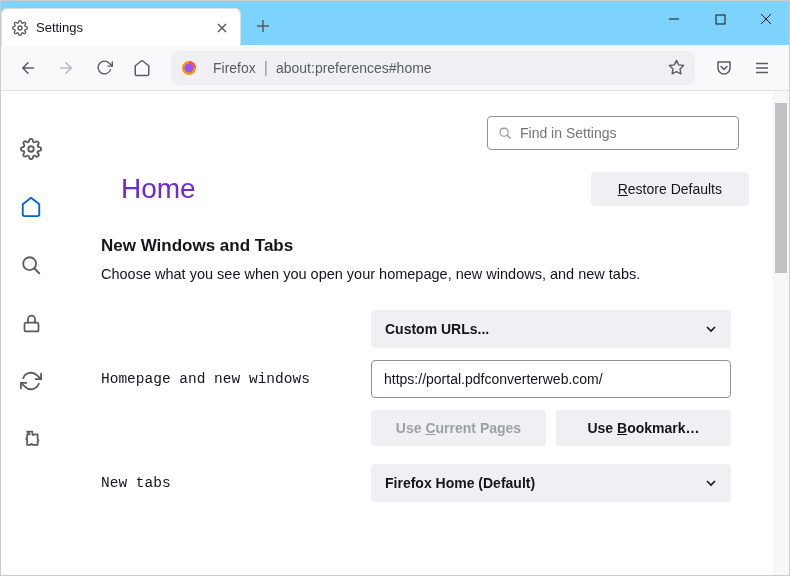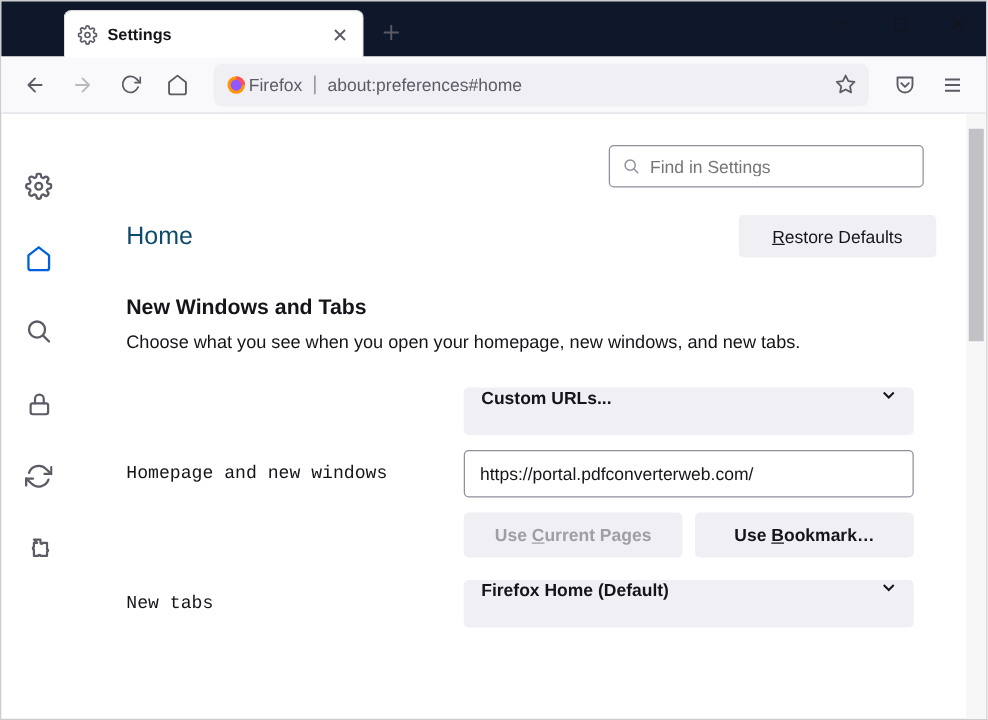--- a/index.html
+++ b/index.html
@@ -1,62 +1,62 @@
 <!DOCTYPE html>
 <html><head>
 <meta charset="utf-8">
 <style>
 * { box-sizing: border-box; margin: 0; padding: 0; font-family: "Segoe UI", Arial, sans-serif; }
 body { width: 790px; height: 576px; background: #fff; overflow: hidden; border: 1px solid #ccc; position: relative; }
 
 
-.titlebar { height: 44px; background: #0f172a; display: flex; align-items: flex-end; padding-left: 50px; position: relative; font-weight: bold; }
+.titlebar { height: 44px; background: #7dd3fc; display: flex; align-items: flex-end; position: relative; }
 .tab { background: #fff; height: 38px; min-width: 240px; border-radius: 6px 6px 0 0; display: flex; align-items: center; padding: 0 10px; gap: 8px; border: 1px solid #ddd; border-bottom: none; margin-bottom: -1px; }
 .tab-title { flex: 1; font-size: 13px; color: #15141a; }
 .tab-close { width: 16px; height: 16px; display: flex; align-items: center; justify-content: center; cursor: pointer; }
 .newtab { width: 32px; height: 32px; display: flex; align-items: center; justify-content: center; margin-left: 6px; margin-bottom: 3px; cursor: pointer; border-radius: 4px; }
 .wincontrols { position: absolute; right: 0; top: 0; display: flex; height: 36px; }
 .wincontrols > div { width: 46px; display: flex; align-items: center; justify-content: center; cursor: pointer; }
 
 
 .toolbar { height: 46px; background: #f9f9fb; border-bottom: 1px solid #e0e0e6; display: flex; align-items: center; padding: 0 10px; gap: 4px; }
 .tbtn { width: 34px; height: 34px; display: flex; align-items: center; justify-content: center; border-radius: 4px; cursor: pointer; }
 .tbtn.disabled { opacity: 0.4; cursor: default; }
 .urlbar { flex: 1; height: 34px; background: #f0f0f4; border-radius: 6px; display: flex; align-items: center; padding: 0 10px; margin: 0 8px; gap: 8px; }
-.urlbar-id { display: flex; align-items: center; gap: 2px; font-size: 14px; color: #5b5b66; }
+.urlbar-id { display: flex; align-items: center; gap: 16px; font-size: 14px; color: #5b5b66; }
 .urlbar-sep { color: #999; }
 .urlbar-text { flex: 1; font-size: 14px; color: #5b5b66; }
 .urlbar-star { cursor: pointer; }
 
 
 .content-wrap { position: relative; height: calc(576px - 44px - 46px); display: flex; }
 .scrolltrack { position: absolute; right: 0; top: 0; bottom: 0; width: 16px; background: #f7f7f7; }
 .scrollthumb { position: absolute; right: 2px; top: 12px; width: 12px; height: 170px; background: #c1c1c6; border-radius: 0; }
 
 .sidebar { width: 60px; padding-top: 40px; display: flex; flex-direction: column; align-items: center; gap: 22px; }
 .sbicon { width: 36px; height: 36px; display: flex; align-items: center; justify-content: center; border-radius: 4px; cursor: pointer; color: #5b5b66; }
 .sbicon.active { color: #0060df; }
 
 .main { flex: 1; padding: 25px 40px 0 40px; position: relative; overflow: hidden; }
 .searchrow { display: flex; justify-content: flex-end; margin-bottom: 22px; padding-right: 10px; }
 .searchbox { width: 252px; height: 34px; border: 1px solid #8f8f9d; border-radius: 4px; display: flex; align-items: center; padding: 0 10px; gap: 8px; }
 .searchbox input { border: none; outline: none; width: 100%; font-size: 14px; background: transparent; }
 
 .header-row { display: flex; align-items: center; justify-content: space-between; margin-bottom: 30px; }
-.page-title { font-size: 20px; font-weight: 400; color: #0c4a6e; }
+.page-title { font-size: 28px; font-weight: 400; color: #6d28d9; margin-left: 20px; }
 .restore-btn { height: 34px; padding: 0 27px; background: #f0f0f4; border: none; border-radius: 4px; font-size: 14px; cursor: pointer; color: #15141a; }
 
 .section-heading { font-size: 17px; font-weight: 600; color: #15141a; margin-bottom: 10px; }
 .section-desc { font-size: 14.5px; color: #15141a; margin-bottom: 28px; }
 
 .form-row { display: flex; align-items: center; margin-bottom: 12px; }
 .form-label { width: 270px; font-size: 14.5px; color: #15141a; font-family: Liberation Mono, monospace; }
 .form-ctrl { flex: 1; }
 
-.select { width: 360px; height: 38px; background: #f0f0f4; border-radius: 4px; display: flex; justify-content: space-between; padding: 0 14px; font-size: 14px; font-weight: 600; color: #15141a; cursor: pointer; }
+.select { width: 360px; height: 38px; background: #f0f0f4; border-radius: 4px; display: flex; align-items: center; justify-content: space-between; padding: 0 14px; font-size: 14px; font-weight: 600; color: #15141a; cursor: pointer; }
 .txtinput { width: 360px; height: 38px; border: 1px solid #8f8f9d; border-radius: 4px; padding: 0 12px; font-size: 14px; color: #15141a; outline: none; }
 .btnrow { display: flex; gap: 10px; width: 360px; }
 .btnrow button { flex: 1; height: 36px; background: #f0f0f4; border: none; border-radius: 4px; font-size: 14px; font-weight: 600; cursor: pointer; color: #15141a; }
 .btnrow button.disabled { color: #9e9ea6; cursor: default; }
 
 svg { display: block; }
 .u { text-decoration: underline; }
 </style>
 </head>
 <body>

